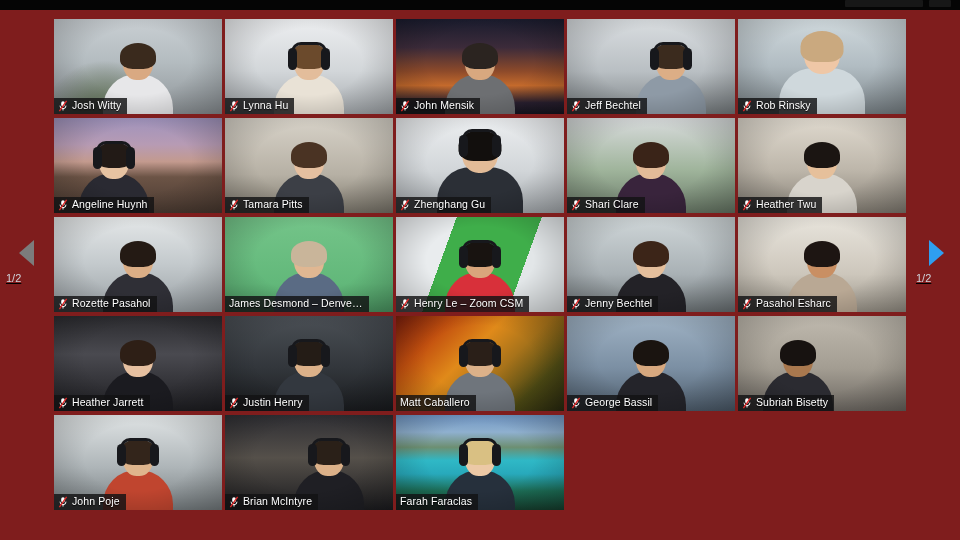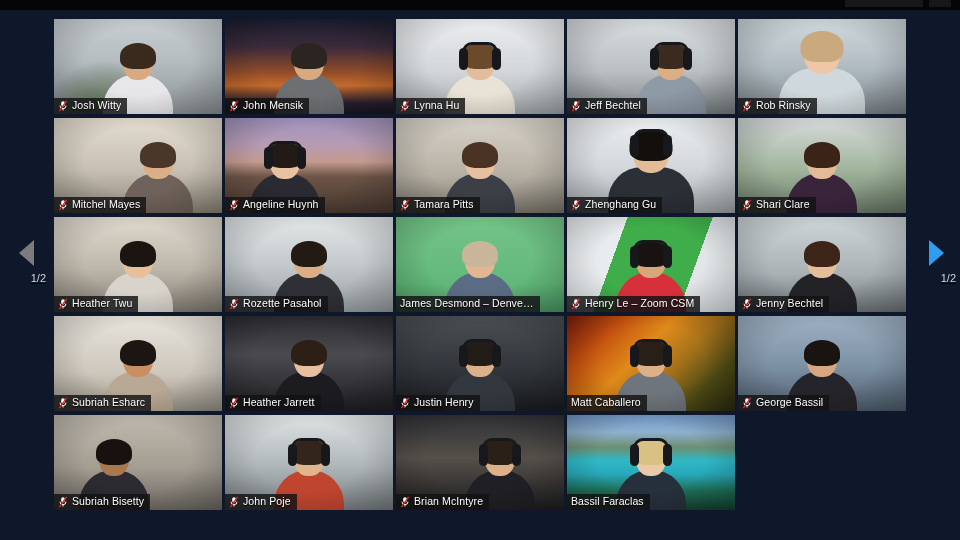--- a/index.html
+++ b/index.html
@@ -6,21 +6,21 @@
   html, body {
     width: 960px; height: 540px;
     background: #000;
     overflow: hidden;
     font-family: "Liberation Sans", sans-serif;
   }
 
   #app {
     position: relative;
     width: 960px; height: 540px;
-    background: #0f172a;
+    background: #7f1d1d;
   }
 
   
   .titlebar {
     position: absolute; top: 0; left: 0; width: 960px; height: 10px;
     background: #050505;
   }
   .titlebar .chrome-a {
     position: absolute; top: 0px; left: 845px; width: 78px; height: 7px;
     background: #171717; border-radius: 1px;
@@ -66,21 +66,21 @@
     color: #fff; font-size: 10.5px; line-height: 13px;
     letter-spacing: .1px;
     text-shadow: 0 1px 1px rgba(0,0,0,.9);
     overflow: hidden; text-overflow: ellipsis;
   }
   .micicon { width: 10px; height: 12px; flex: 0 0 10px; display: block; }
 
   
   .nav {
     position: absolute; top: 240px;
-    width: 40px; text-align: right;
+    width: 40px; text-align: left;
     user-select: none;
     text-decoration: underline;
   }
   .nav.left  { left: 6px; }
   .nav.right { left: 916px; }
   .arrow { width: 0; height: 0; margin: 0 auto; }
   .arrow.l {
     border-top: 13px solid transparent; border-bottom: 13px solid transparent;
     border-right: 15px solid #7c7c7c;
   }
@@ -191,58 +191,58 @@
 <svg viewBox="0 0 16 20" class="micicon">
   <rect x="5" y="2" width="6" height="9" rx="3" fill="#fff"></rect>
   <path d="M3 9.5a5 5 0 0 0 10 0" fill="none" stroke="#fff" stroke-width="1.6"></path>
   <line x1="8" y1="14" x2="8" y2="17.5" stroke="#fff" stroke-width="1.6"></line>
   <line x1="2" y1="18.5" x2="14" y2="1.5" stroke="#e02b2b" stroke-width="2.3"></line>
 </svg>
           <span class="nm">Josh Witty</span>
         </div>
       </div>
       <div class="tile">
+        <div class="scene bg-whiteoff">
+          <div class="person ">
+            <div class="body" style="background:#e9e2d6"></div>
+            <div class="head" style="background:#e3bd9b"></div>
+            <div class="hair" style="background:#6b4a2c"></div>
+            <div class="hs-band"></div>
+            <div class="hs-l"></div>
+            <div class="hs-r"></div>
+          </div>
+          <div class="vignette"></div>
+        </div>
+        <div class="namebar">
+<svg viewBox="0 0 16 20" class="micicon">
+  <rect x="5" y="2" width="6" height="9" rx="3" fill="#fff"></rect>
+  <path d="M3 9.5a5 5 0 0 0 10 0" fill="none" stroke="#fff" stroke-width="1.6"></path>
+  <line x1="8" y1="14" x2="8" y2="17.5" stroke="#fff" stroke-width="1.6"></line>
+  <line x1="2" y1="18.5" x2="14" y2="1.5" stroke="#e02b2b" stroke-width="2.3"></line>
+</svg>
+          <span class="nm">Lynna Hu</span>
+        </div>
+      </div>
+      <div class="tile">
         <div class="scene bg-ggsunset">
           <div class="person ">
             <div class="body" style="background:#6d6f72"></div>
             <div class="head" style="background:#d8a87f"></div>
             <div class="hair" style="background:#2b2420"></div>
           </div>
           <div class="vignette"></div>
         </div>
         <div class="namebar">
 <svg viewBox="0 0 16 20" class="micicon">
   <rect x="5" y="2" width="6" height="9" rx="3" fill="#fff"></rect>
   <path d="M3 9.5a5 5 0 0 0 10 0" fill="none" stroke="#fff" stroke-width="1.6"></path>
   <line x1="8" y1="14" x2="8" y2="17.5" stroke="#fff" stroke-width="1.6"></line>
   <line x1="2" y1="18.5" x2="14" y2="1.5" stroke="#e02b2b" stroke-width="2.3"></line>
 </svg>
           <span class="nm">John Mensik</span>
-        </div>
-      </div>
-      <div class="tile">
-        <div class="scene bg-whiteoff">
-          <div class="person ">
-            <div class="body" style="background:#e9e2d6"></div>
-            <div class="head" style="background:#e3bd9b"></div>
-            <div class="hair" style="background:#6b4a2c"></div>
-            <div class="hs-band"></div>
-            <div class="hs-l"></div>
-            <div class="hs-r"></div>
-          </div>
-          <div class="vignette"></div>
-        </div>
-        <div class="namebar">
-<svg viewBox="0 0 16 20" class="micicon">
-  <rect x="5" y="2" width="6" height="9" rx="3" fill="#fff"></rect>
-  <path d="M3 9.5a5 5 0 0 0 10 0" fill="none" stroke="#fff" stroke-width="1.6"></path>
-  <line x1="8" y1="14" x2="8" y2="17.5" stroke="#fff" stroke-width="1.6"></line>
-  <line x1="2" y1="18.5" x2="14" y2="1.5" stroke="#e02b2b" stroke-width="2.3"></line>
-</svg>
-          <span class="nm">Lynna Hu</span>
         </div>
       </div>
       <div class="tile">
         <div class="scene bg-office2">
           <div class="person off-r">
             <div class="body" style="background:#8e9aa6"></div>
             <div class="head" style="background:#dcae86"></div>
             <div class="hair" style="background:#3b2b1e"></div>
             <div class="hs-band"></div>
             <div class="hs-l"></div>
@@ -273,39 +273,20 @@
 <svg viewBox="0 0 16 20" class="micicon">
   <rect x="5" y="2" width="6" height="9" rx="3" fill="#fff"></rect>
   <path d="M3 9.5a5 5 0 0 0 10 0" fill="none" stroke="#fff" stroke-width="1.6"></path>
   <line x1="8" y1="14" x2="8" y2="17.5" stroke="#fff" stroke-width="1.6"></line>
   <line x1="2" y1="18.5" x2="14" y2="1.5" stroke="#e02b2b" stroke-width="2.3"></line>
 </svg>
           <span class="nm">Rob Rinsky</span>
         </div>
       </div>
       <div class="tile">
-        <div class="scene bg-beige">
-          <div class="person off-r">
-            <div class="body" style="background:#6f625a"></div>
-            <div class="head" style="background:#dcae86"></div>
-            <div class="hair" style="background:#4b372a"></div>
-          </div>
-          <div class="vignette"></div>
-        </div>
-        <div class="namebar">
-<svg viewBox="0 0 16 20" class="micicon">
-  <rect x="5" y="2" width="6" height="9" rx="3" fill="#fff"></rect>
-  <path d="M3 9.5a5 5 0 0 0 10 0" fill="none" stroke="#fff" stroke-width="1.6"></path>
-  <line x1="8" y1="14" x2="8" y2="17.5" stroke="#fff" stroke-width="1.6"></line>
-  <line x1="2" y1="18.5" x2="14" y2="1.5" stroke="#e02b2b" stroke-width="2.3"></line>
-</svg>
-          <span class="nm">Mitchel Mayes</span>
-        </div>
-      </div>
-      <div class="tile">
         <div class="scene bg-ggbeach">
           <div class="person off-l">
             <div class="body" style="background:#2a2a32"></div>
             <div class="head" style="background:#e7c3a2"></div>
             <div class="hair" style="background:#221a16"></div>
             <div class="hs-band"></div>
             <div class="hs-l"></div>
             <div class="hs-r"></div>
           </div>
           <div class="vignette"></div>
@@ -481,21 +462,21 @@
           </div>
           <div class="vignette"></div>
         </div>
         <div class="namebar">
 <svg viewBox="0 0 16 20" class="micicon">
   <rect x="5" y="2" width="6" height="9" rx="3" fill="#fff"></rect>
   <path d="M3 9.5a5 5 0 0 0 10 0" fill="none" stroke="#fff" stroke-width="1.6"></path>
   <line x1="8" y1="14" x2="8" y2="17.5" stroke="#fff" stroke-width="1.6"></line>
   <line x1="2" y1="18.5" x2="14" y2="1.5" stroke="#e02b2b" stroke-width="2.3"></line>
 </svg>
-          <span class="nm">Subriah Esharc</span>
+          <span class="nm">Pasahol Esharc</span>
         </div>
       </div>
       <div class="tile">
         <div class="scene bg-car">
           <div class="person ">
             <div class="body" style="background:#1b1b20"></div>
             <div class="head" style="background:#e6c0a0"></div>
             <div class="hair" style="background:#2e1f16"></div>
           </div>
           <div class="vignette"></div>
@@ -636,21 +617,21 @@
             <div class="body" style="background:#26303c"></div>
             <div class="head" style="background:#ecc9a6"></div>
             <div class="hair" style="background:#d9c083"></div>
             <div class="hs-band"></div>
             <div class="hs-l"></div>
             <div class="hs-r"></div>
           </div>
           <div class="vignette"></div>
         </div>
         <div class="namebar">
-          <span class="nm">Bassil Faraclas</span>
+          <span class="nm">Farah Faraclas</span>
         </div>
       </div>
     </div>
 
   <div class="nav left">
     <div class="arrow l" id="arrow-left" style="border-right-color: rgb(124, 124, 124);"></div>
     <div class="pagenum">1/2</div>
   </div>
 
   <div class="nav right">

